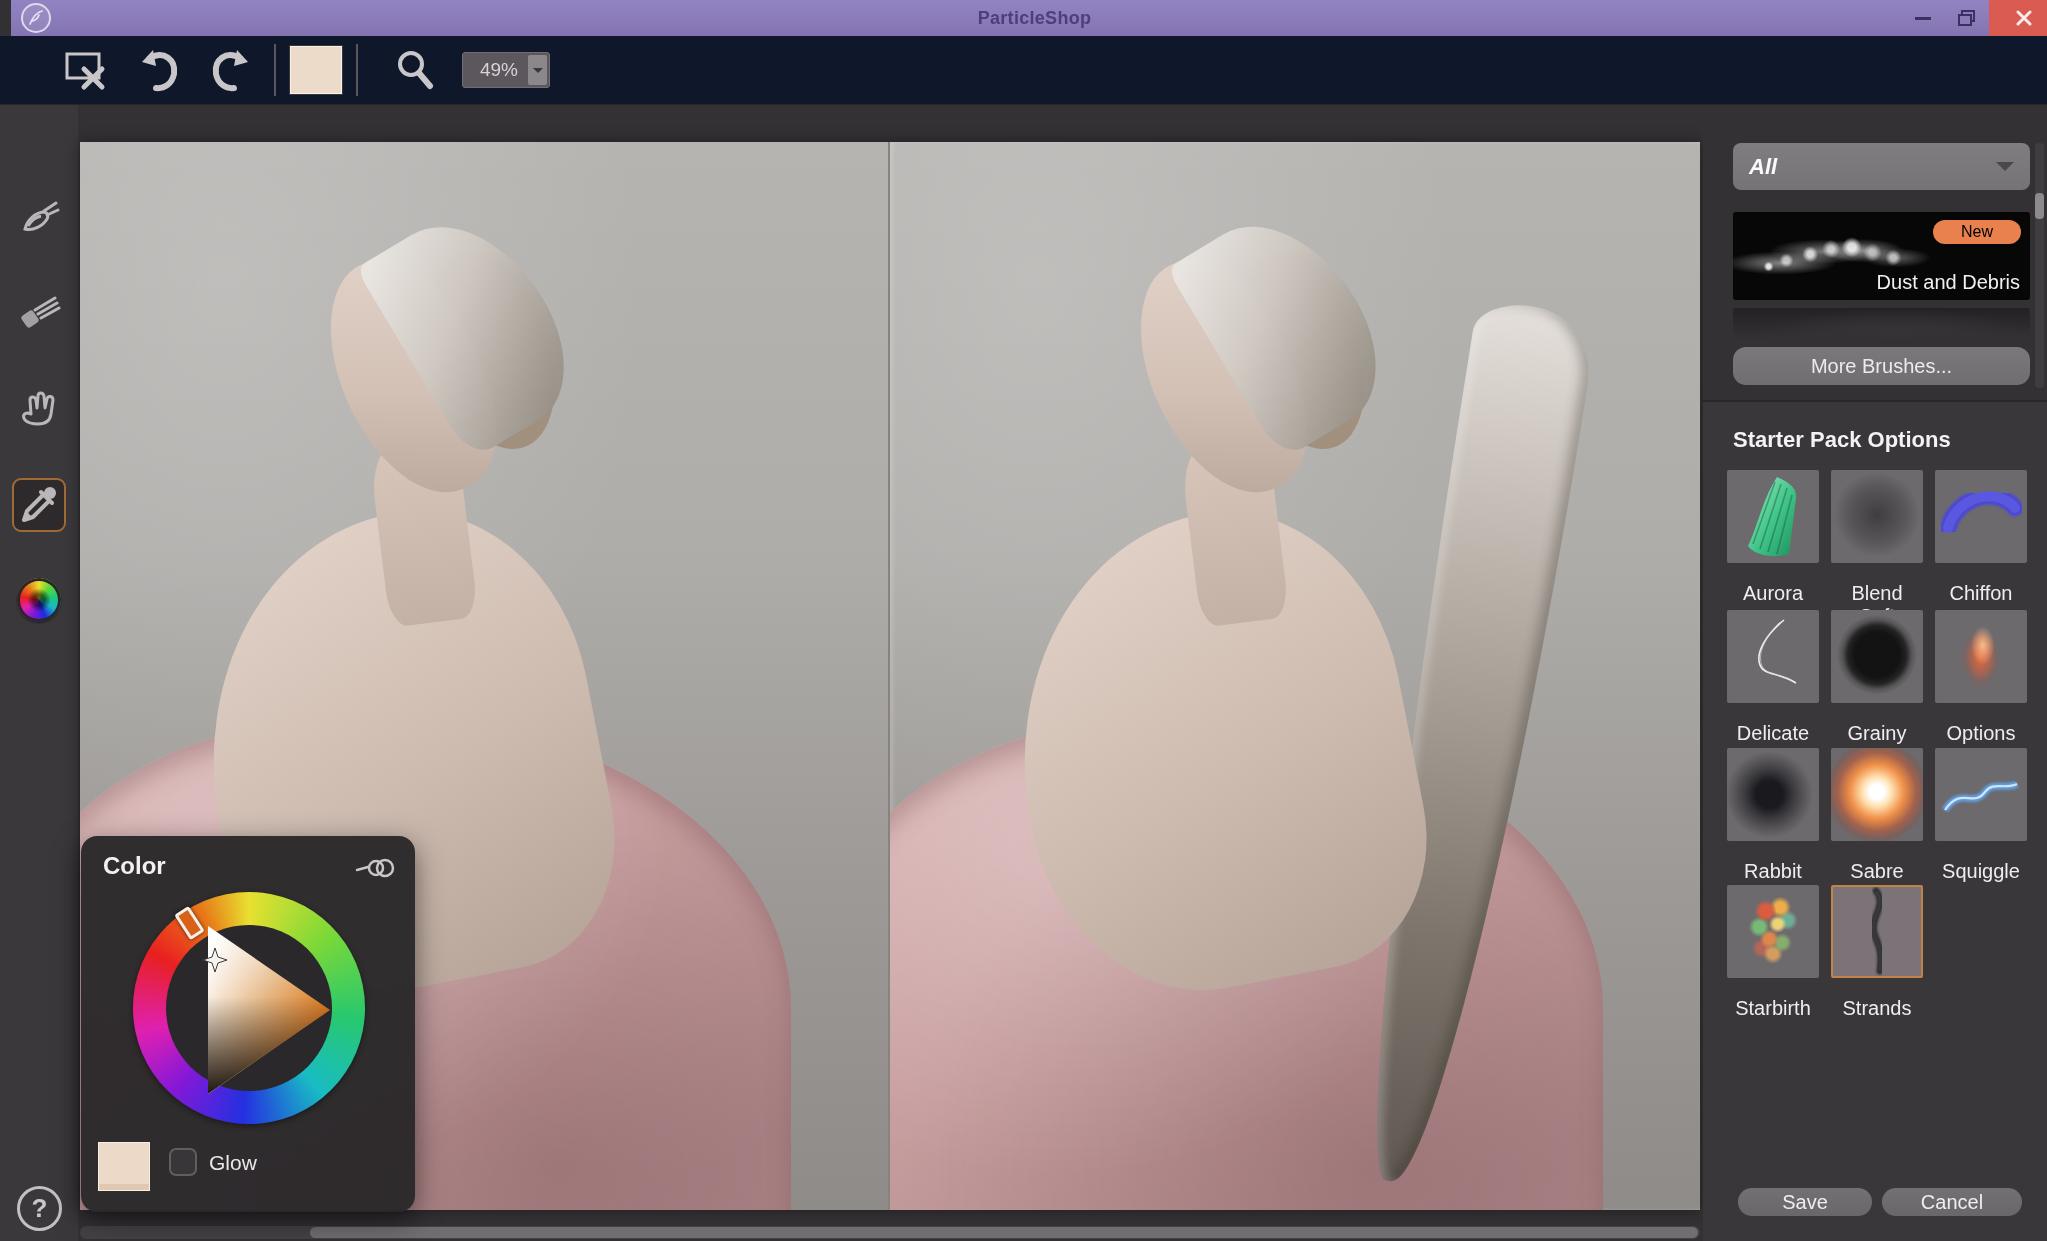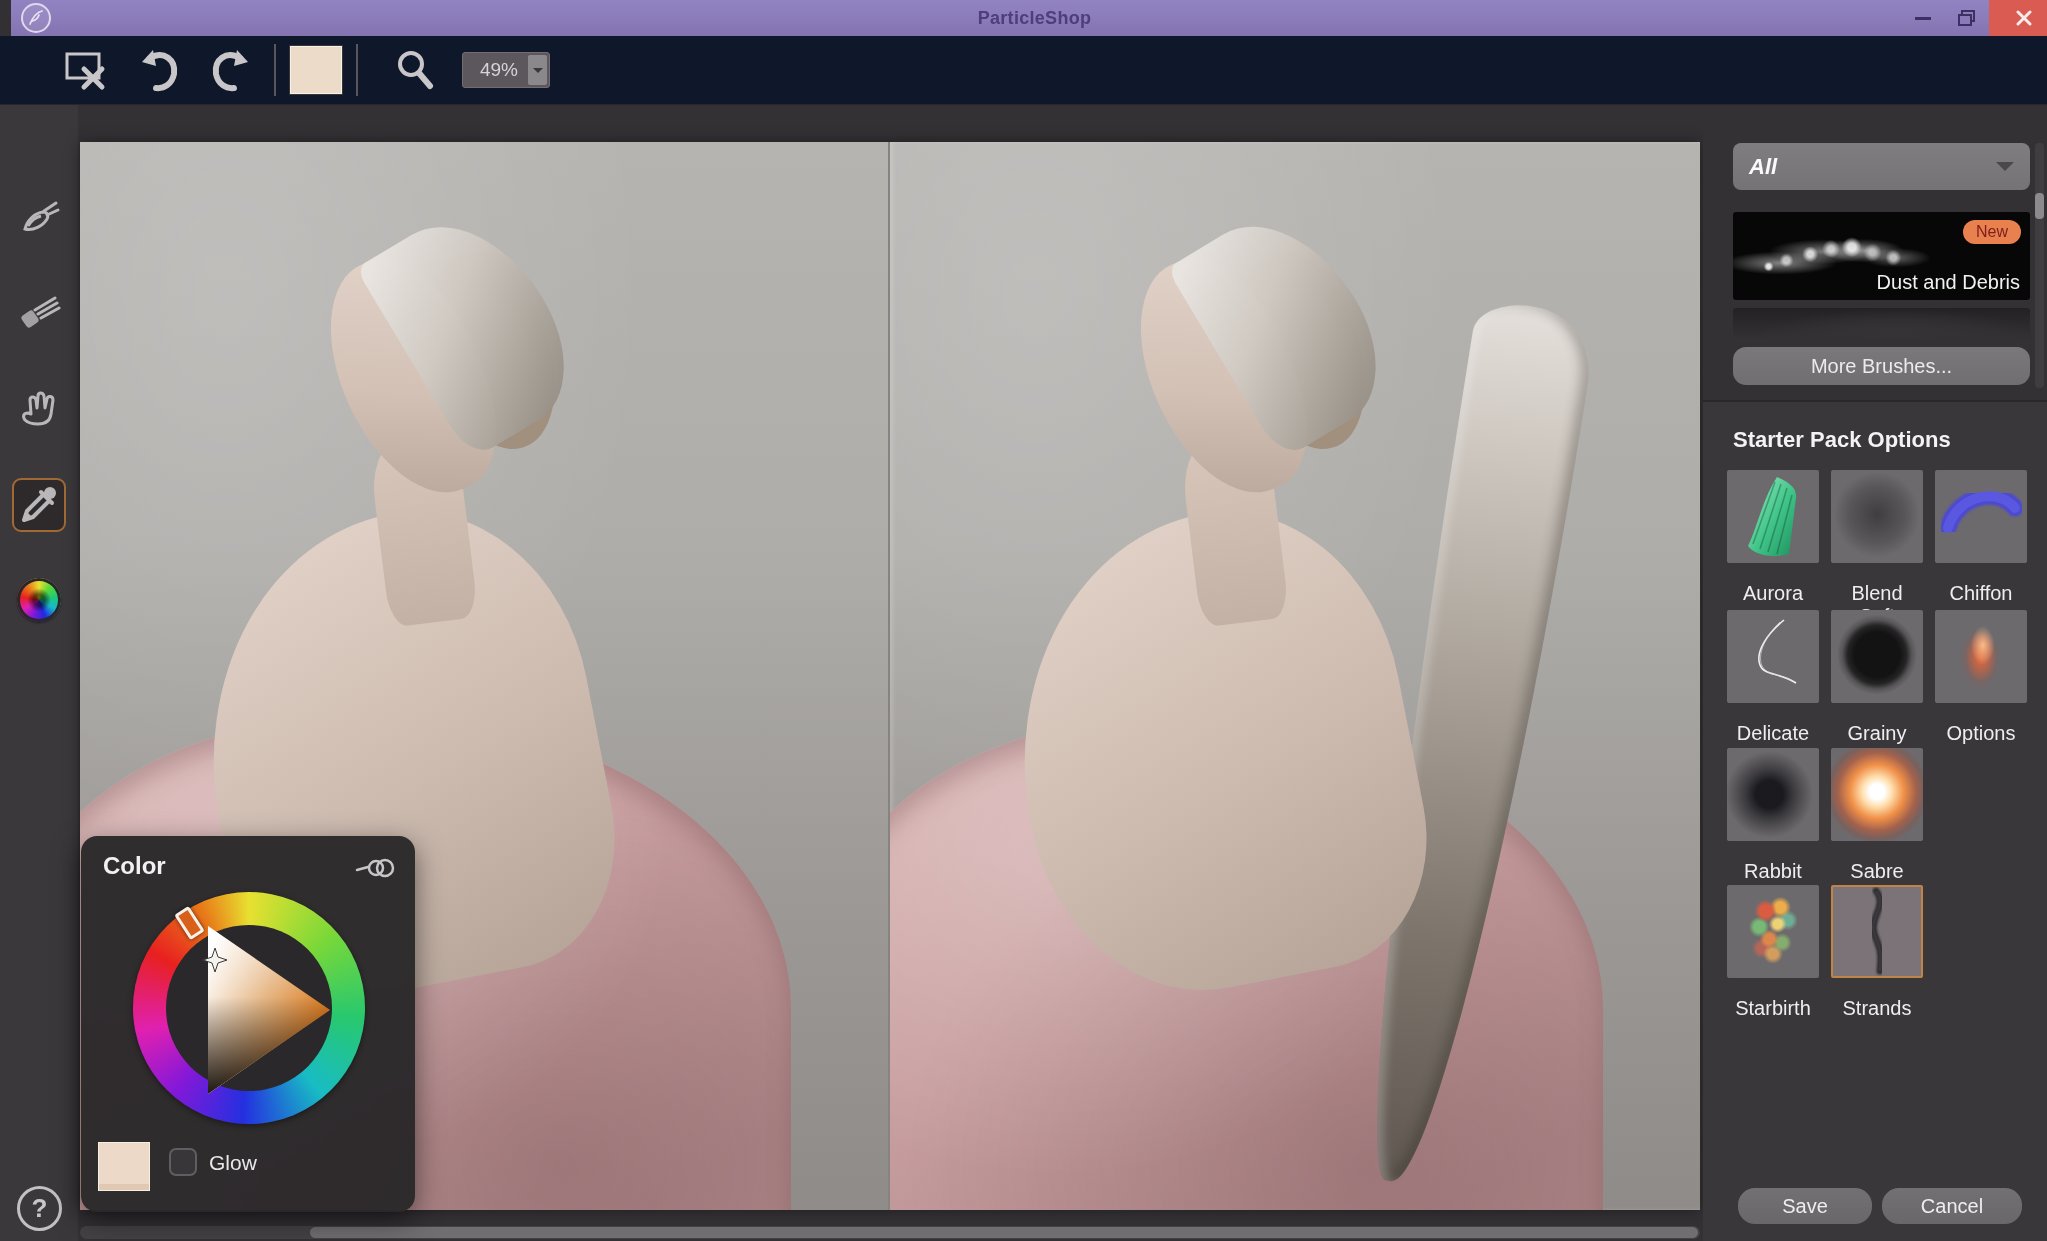--- a/index.html
+++ b/index.html
@@ -197,23 +197,23 @@
       radial-gradient(circle at 33% 42%, rgba(255,255,255,.65) 0 3px, transparent 9px),
       radial-gradient(circle at 40% 40%, rgba(255,255,255,.8) 0 4px, transparent 10px),
       radial-gradient(circle at 47% 46%, rgba(255,255,255,.55) 0 3px, transparent 9px),
       radial-gradient(circle at 54% 52%, rgba(255,255,255,.6) 0 3px, transparent 8px),
       radial-gradient(ellipse at 16% 58%, rgba(255,255,255,.5), transparent 16%),
       radial-gradient(ellipse at 30% 45%, rgba(255,255,255,.45), transparent 18%),
       radial-gradient(ellipse at 44% 44%, rgba(255,255,255,.5), transparent 17%),
       radial-gradient(ellipse at 55% 52%, rgba(255,255,255,.35), transparent 15%);
   }
   .new-badge {
-    position:absolute; right:9px; top:8px; padding:3px 13px;
+    position:absolute; right:9px; top:8px; padding:3px 28px;
     background:#e8814e; border-radius:12px;
-    font-size:16px; color:#7f1d1d;
+    font-size:16px; color:#000000;
   }
   .featured-name {
     position:absolute; right:10px; bottom:6px;
     font-size:20px; color:#f2f1f2;
   }
   .partial-brush {
     position:absolute; left:30px; top:203px; width:297px; height:30px;
     background:radial-gradient(ellipse at 55% 150%, #514d51, #232124 70%);
     border-radius:3px 3px 0 0;
   }
@@ -248,21 +248,21 @@
       radial-gradient(circle at 58% 24%, rgba(250,180,70,.9) 0 6%, transparent 12%),
       radial-gradient(circle at 35% 45%, rgba(120,200,120,.85) 0 7%, transparent 13%),
       radial-gradient(circle at 55% 42%, rgba(250,220,120,.9) 0 6%, transparent 12%),
       radial-gradient(circle at 66% 38%, rgba(110,190,160,.8) 0 6%, transparent 12%),
       radial-gradient(circle at 46% 58%, rgba(240,140,70,.85) 0 7%, transparent 13%),
       radial-gradient(circle at 60% 62%, rgba(140,190,110,.8) 0 6%, transparent 12%),
       radial-gradient(circle at 50% 74%, rgba(235,170,90,.8) 0 6%, transparent 12%),
       radial-gradient(circle at 38% 68%, rgba(210,100,80,.7) 0 6%, transparent 12%), #6d6a6d; }
   
   .panel-btn {
-    position:absolute; top:1083px; height:36px;
+    position:absolute; top:1083px; height:28px;
     background:linear-gradient(180deg,#737073,#6a676a); border:none; border-radius:17px;
     font-family:"Liberation Sans", sans-serif; font-size:20px; color:#efedef;
   }
   .save-btn { left:35px; width:134px; }
   .cancel-btn { left:179px; width:140px; }
 </style>
 </head>
 <body>
 
 <svg width="0" height="0" style="position:absolute">
@@ -483,20 +483,29 @@
   </div>
 
   <div class="cell" style="left:24px; top:643px">
     <div class="thumb t-rabbit"></div>
     <div class="cell-label">Rabbit</div>
   </div>
   <div class="cell" style="left:128px; top:643px">
     <div class="thumb t-sabre"></div>
     <div class="cell-label">Sabre</div>
   </div>
+  <div class="cell" style="left:232px; top:643px">
+    <div class="thumb">
+      <svg viewBox="0 0 92 93">
+        <path d="M10 62 C26 38 38 60 50 44 C58 33 70 42 82 36" fill="none" stroke="#5f9fe0" stroke-width="7" filter="url(#f-blur1)"></path>
+        <path d="M10 62 C26 38 38 60 50 44 C58 33 70 42 82 36" fill="none" stroke="#cfe4fb" stroke-width="2.2"></path>
+      </svg>
+    </div>
+    <div class="cell-label">Squiggle</div>
+  </div>
 
   <div class="cell" style="left:24px; top:780px">
     <div class="thumb t-starbirth"></div>
     <div class="cell-label">Starbirth</div>
   </div>
   <div class="cell sel" style="left:128px; top:780px">
     <div class="thumb">
       <svg viewBox="0 0 92 93">
         <path d="M45 4 C57 20 38 32 43 48 C46 60 52 62 49 88" fill="none" stroke="#2c2b2f" stroke-width="7" filter="url(#f-blur1)" stroke-linecap="round"></path>
         <path d="M45 4 C57 20 38 32 43 48 C46 60 52 62 49 88" fill="none" stroke="#3a383c" stroke-width="3"></path>

